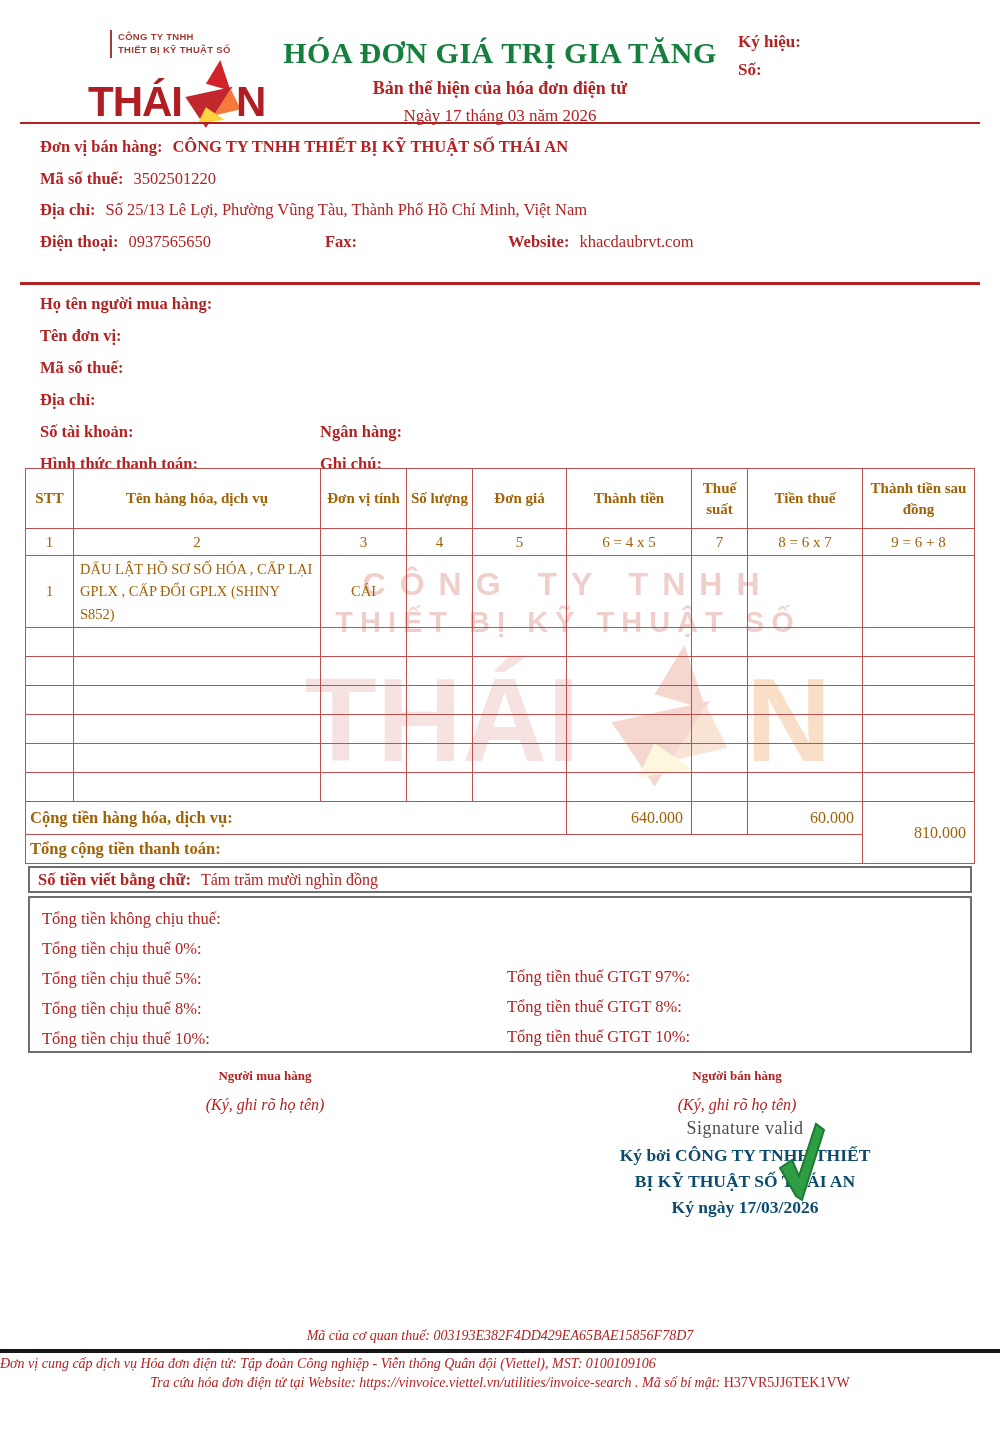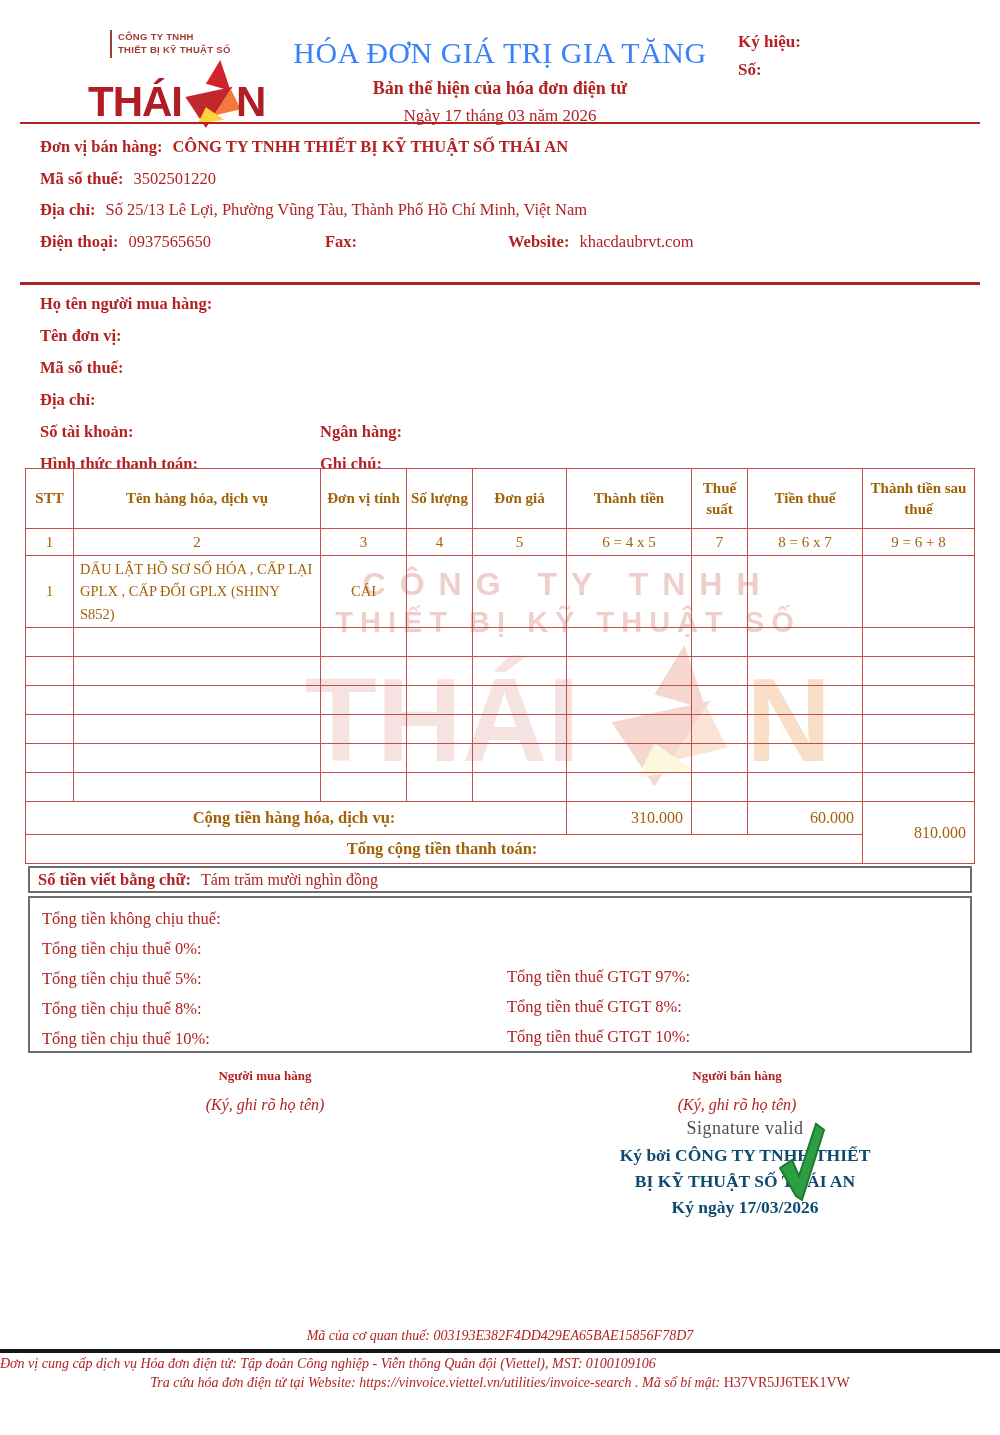--- a/index.html
+++ b/index.html
@@ -10,21 +10,21 @@
   .logo { position:absolute; left:88px; top:30px; width:200px; }
   .logo-top { display:flex; align-items:flex-start; margin-left:22px; }
   .logo-bar { width:2px; height:28px; background:#A33B35; margin-right:6px; }
   .logo-company { font-family:"Liberation Sans",sans-serif; font-weight:bold; font-size:9.5px; line-height:13px; color:#A33B35; letter-spacing:.3px; }
   .logo-brand { display:flex; align-items:flex-end; margin-top:2px; }
   .logo-thai { font-size:42px; font-weight:bold; color:#B01E23; font-family:"Liberation Sans",sans-serif; letter-spacing:-1px; line-height:44px; }
   .logo-star { width:64px; height:72px; margin:0 -6px -8px -4px; }
   .logo-n { font-size:42px; font-weight:bold; color:#B01E23; font-family:"Liberation Sans",sans-serif; line-height:44px; }
 
   .title-block { position:absolute; left:270px; top:36px; width:460px; text-align:center; }
-  .doc-title { font-size:30px; font-weight:normal; color:#3b82f6; letter-spacing:.5px; }
+  .doc-title { font-size:30px; font-weight:bold; color:#15803d; letter-spacing:.5px; }
   .doc-subtitle { font-size:18px; font-weight:bold; margin-top:8px; }
   .doc-date { font-size:17px; margin-top:7px; }
 
   .serial-block { position:absolute; left:738px; top:32px; font-size:17px; font-weight:bold; }
   .serial-block div { margin-bottom:8px; }
 
   .hr-red-1 { position:absolute; left:20px; top:122px; width:960px; height:2px; background:#B22222; }
   .hr-red-2 { position:absolute; left:20px; top:282px; width:960px; height:3px; background:#B22222; }
 
   
@@ -50,21 +50,21 @@
 
   
   table.items { position:absolute; left:25px; top:468px; width:949px; border-collapse:collapse; table-layout:fixed; color:#a16207; }
   table.items th, table.items td { border:1.5px solid #C0504D; padding:2px 4px; overflow:hidden; }
   table.items th { font-size:15px; font-weight:bold; text-align:center; height:60px; vertical-align:middle; line-height:1.35; }
   tr.num-row td { height:27px; text-align:center; font-size:15px; padding:0 2px; }
   tr.item-row td { height:70px; vertical-align:middle; font-size:14.5px; }
   tr.item-row .c { text-align:center; }
   tr.item-row .name { padding-left:6px; line-height:1.55; }
   tr.empty-row td { height:29px; }
-  .sum-label { font-size:16.5px; font-weight:bold; text-align:center; padding-right:8px !important; }
+  .sum-label { font-size:16.5px; font-weight:bold; text-align:left; padding-right:8px !important; }
   tr.sum-row1 td { height:33px; }
   tr.sum-row2 td { height:29px; }
   .amt { text-align:right; font-size:16px; padding-right:8px !important; }
   .grand-amt { text-align:right; font-size:16px; vertical-align:middle; padding-right:8px !important; }
 
   
   .words-box { position:absolute; left:28px; top:866px; width:944px; height:27px; border:2px solid #6E6E6E; line-height:23px; padding-left:8px; font-size:16px; white-space:nowrap; }
   .words-box .lbl { font-size:16.5px; }
   .tax-box { position:absolute; left:28px; top:896px; width:944px; height:157px; border:2px solid #6E6E6E; font-size:16.5px; }
   .tax-left { position:absolute; left:12px; top:6px;font-family:Liberation Serif, serif; }
@@ -191,21 +191,21 @@
     <tbody>
       <tr class="head-row">
         <th>STT</th>
         <th>Tên hàng hóa, dịch vụ</th>
         <th>Đơn vị tính</th>
         <th>Số lượng</th>
         <th>Đơn giá</th>
         <th>Thành tiền</th>
         <th>Thuế suất</th>
         <th>Tiền thuế</th>
-        <th>Thành tiền sau thuế</th>
+        <th>Thành tiền sau đồng</th>
       </tr>
       <tr class="num-row">
         <td>1</td>
         <td>2</td>
         <td>3</td>
         <td>4</td>
         <td>5</td>
         <td>6 = 4 x 5</td>
         <td>7</td>
         <td>8 = 6 x 7</td>
@@ -283,21 +283,21 @@
           <td></td>
           <td></td>
           <td></td>
           <td></td>
           <td></td>
           <td></td>
           <td></td>
         </tr>
       <tr class="sum-row1">
         <td class="sum-label" colspan="5">Cộng tiền hàng hóa, dịch vụ:</td>
-        <td class="amt">310.000</td>
+        <td class="amt">640.000</td>
         <td></td>
         <td class="amt">60.000</td>
         <td class="grand-amt" rowspan="2">810.000</td>
       </tr>
       <tr class="sum-row2">
         <td class="sum-label" colspan="8">Tổng cộng tiền thanh toán:</td>
       </tr>
     </tbody>
   </table>
 

